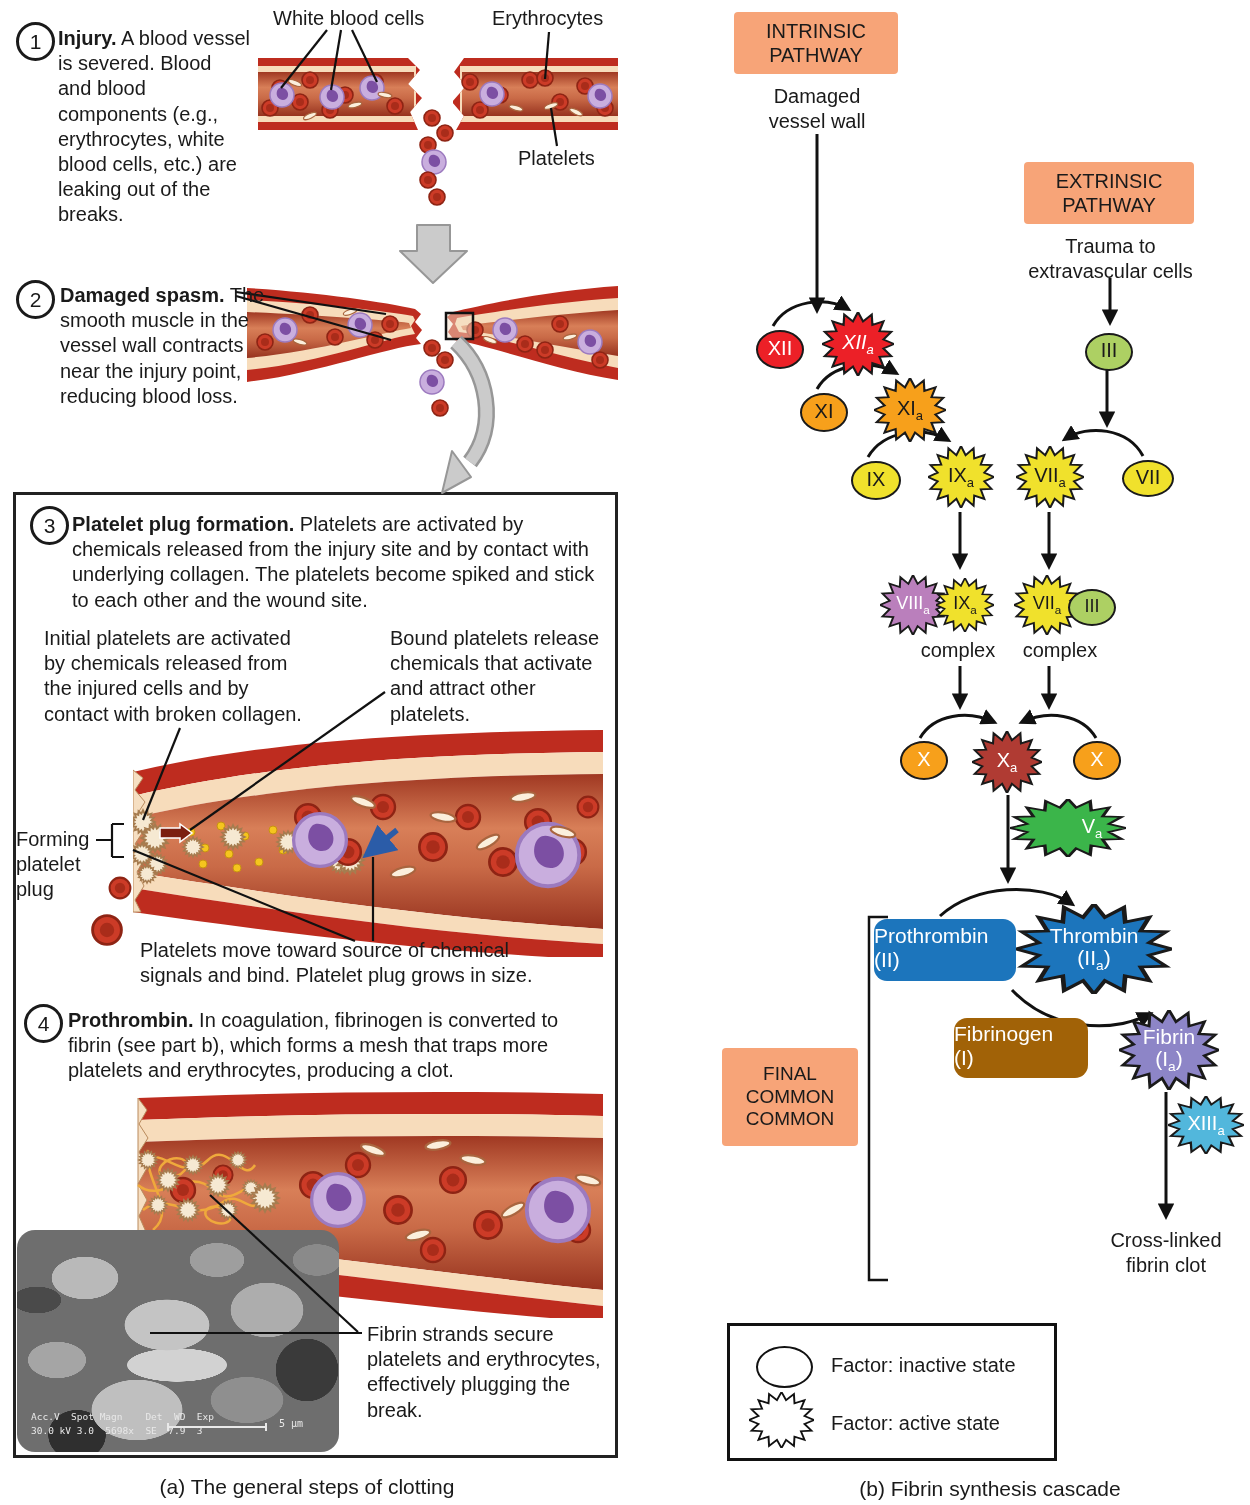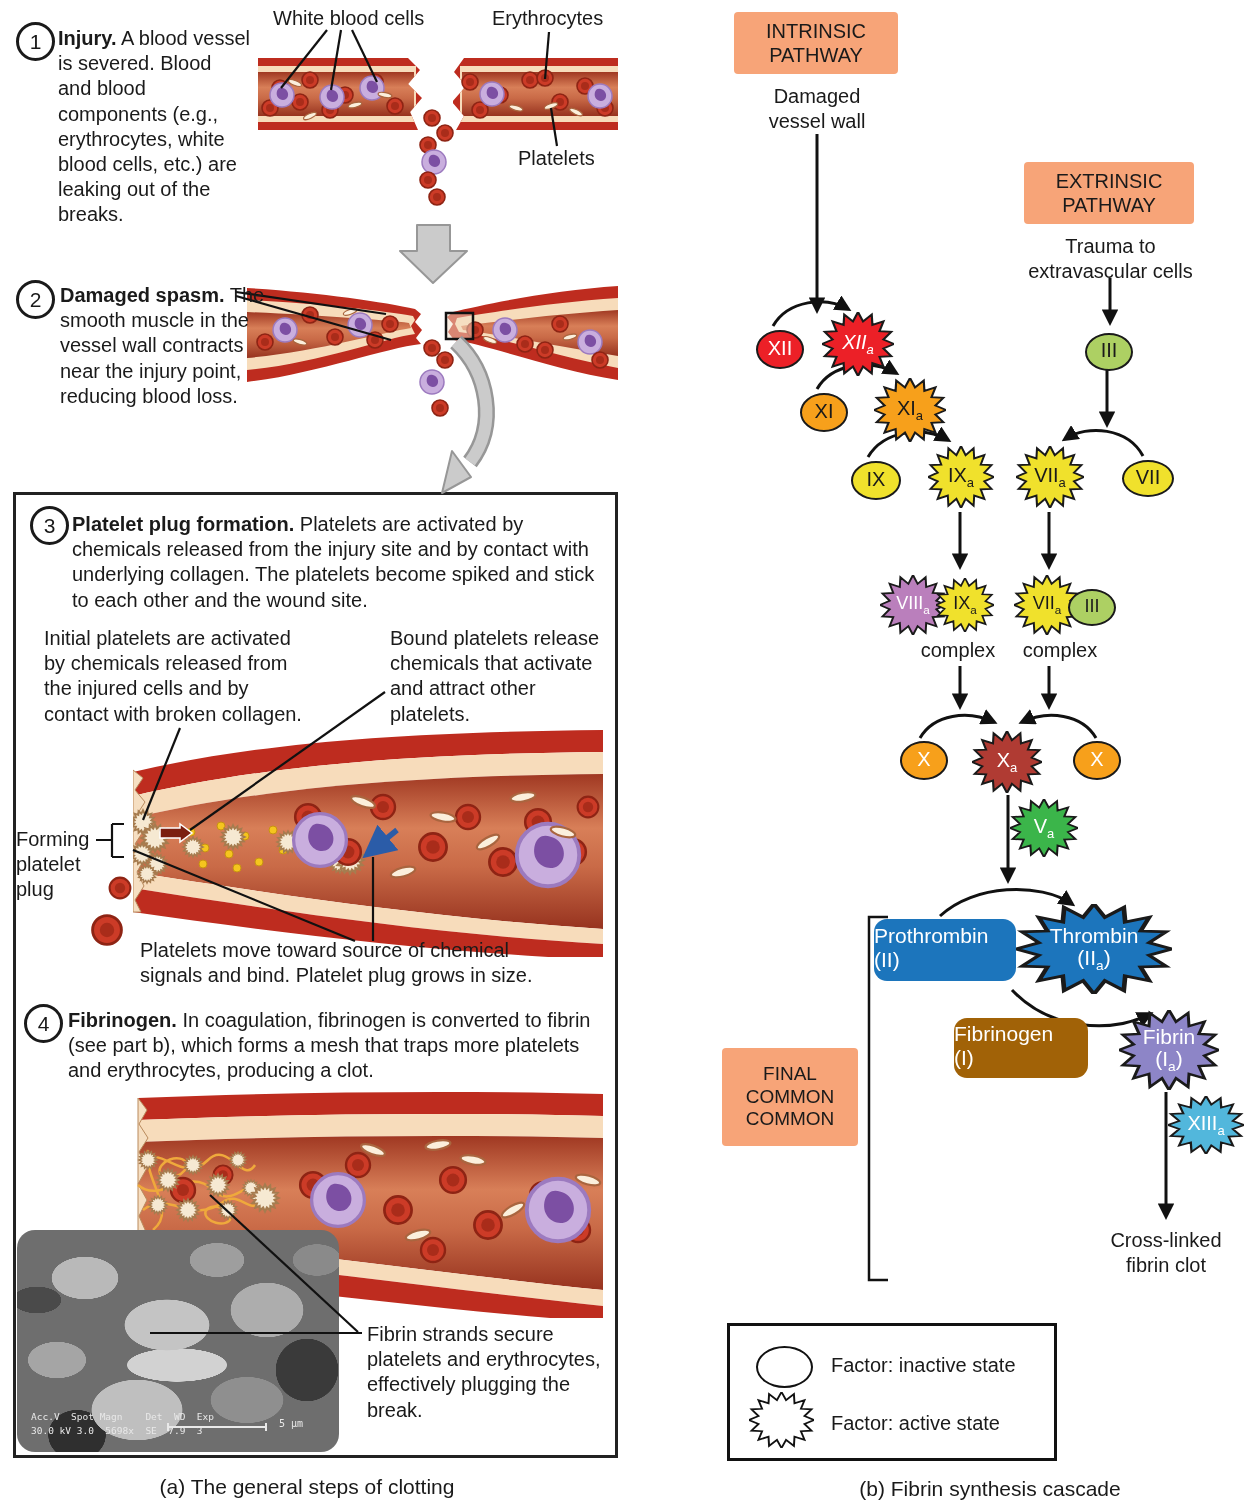--- a/index.html
+++ b/index.html
@@ -265,21 +265,21 @@
       <use href="#plt" transform="translate(430,110) rotate(15) scale(1.8)"></use>
         <use href="#plt" transform="translate(390,75) rotate(-10) scale(1.8)"></use>
     </g>
     <path d="M264,108 L237,130" stroke="#2B5CA8" stroke-width="5.5" fill="none" marker-end="url(#bah)"></path>
   </svg>
 
   <div class="abs circle-num" style="left:24px;top:1004px;">
       <span>4</span>
     </div>
   <div class="abs txt toptext" style="left:68px;top:1008px;width:528px;">
-    <span class="lead">Fibrinogen.</span>
+    <span class="lead">Prothrombin.</span>
     <span>In coagulation, fibrinogen is converted to fibrin (see part b), which forms a mesh that traps more platelets and erythrocytes, producing a clot.</span>
   </div>
 
   <svg class="abs artwork" style="left:133px;top:1090px;" width="470" height="228" viewBox="0 0 470 228">
     <path d="M5,8 C150,2 320,0 470,4 L470,26 C320,22 150,24 5,30 Z" fill="#BE2C1F"></path>
     <path d="M5,30 C150,24 320,22 470,26 L470,48 C320,44 150,46 5,52 Z" fill="#F7DCBB"></path>
     <path d="M5,52 C150,46 320,44 470,48 L470,200 C320,185 150,160 5,148 Z" fill="url(#lum)"></path>
     <path d="M5,148 C150,160 320,185 470,200 L470,216 C320,200 150,176 5,164 Z" fill="#F7DCBB"></path>
     <path d="M5,164 C150,176 320,200 470,216 L470,232 C320,222 150,198 5,186 Z" fill="#BE2C1F"></path>
     <polygon points="5,8 14,20 6,34 15,48 6,62 14,78 5,94 14,110 6,126 13,142 5,158 12,172 5,186" fill="#F6DFC2" stroke="#B98A5C" stroke-width="1"></polygon>
@@ -473,21 +473,21 @@
   <div class="abs burst white" style="left:972px;top:731px;width:70px;height:62px;">
     <svg class="bg" viewBox="0 0 100 100" preserveAspectRatio="none">
         <use href="#burst16" fill="#B03B33" stroke="#1a1a1a" stroke-width="3"></use>
       </svg>
     <span class="lbl"><span>X</span><sub>a</sub></span>
     </div>
   <div class="abs ell white" style="left:1073px;top:741px;width:44px;height:35px;background:#F7A01B;">
     <span><span>X</span><sub></sub></span>
     </div>
 
-  <div class="abs burst white" style="left:1010px;top:799px;width:68px;height:58px;">
+  <div class="abs burst white" style="left:1010px;top:799px;width:68px;height:58px;padding-left:48px;">
     <svg class="bg" viewBox="0 0 100 100" preserveAspectRatio="none">
         <use href="#burst16" fill="#3BB54A" stroke="#1a1a1a" stroke-width="3"></use>
       </svg>
     <span class="lbl"><span>V</span><sub>a</sub></span>
     </div>
 
   <div class="abs rect-node" style="left:874px;top:919px;width:142px;height:62px;background:#1C75BC;">
     <span>Prothrombin</span>
     <span><span>(II</span><sub></sub><span>)</span></span>
   </div>

